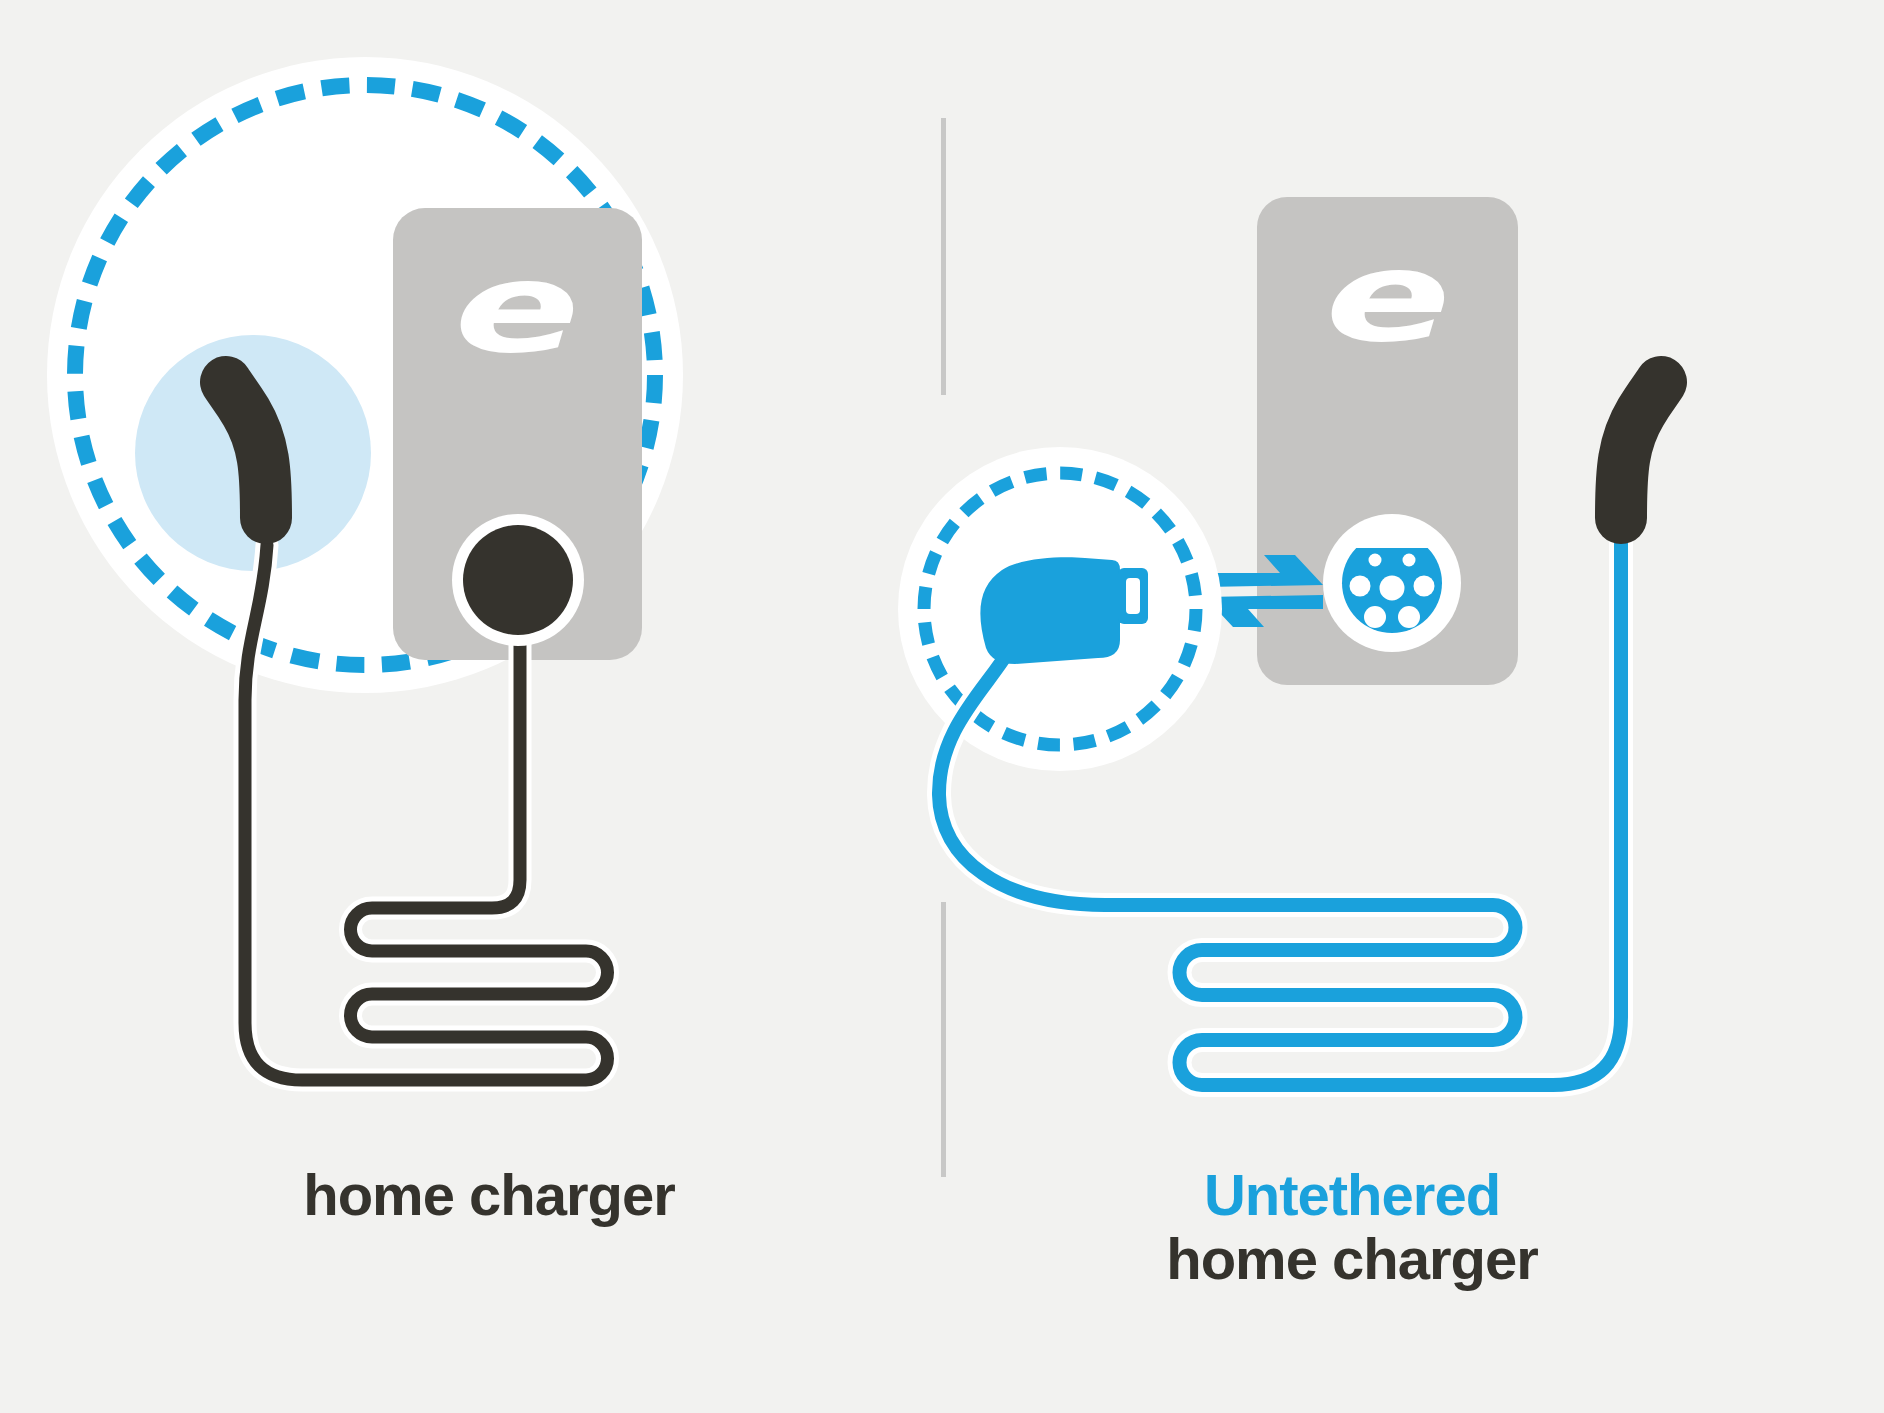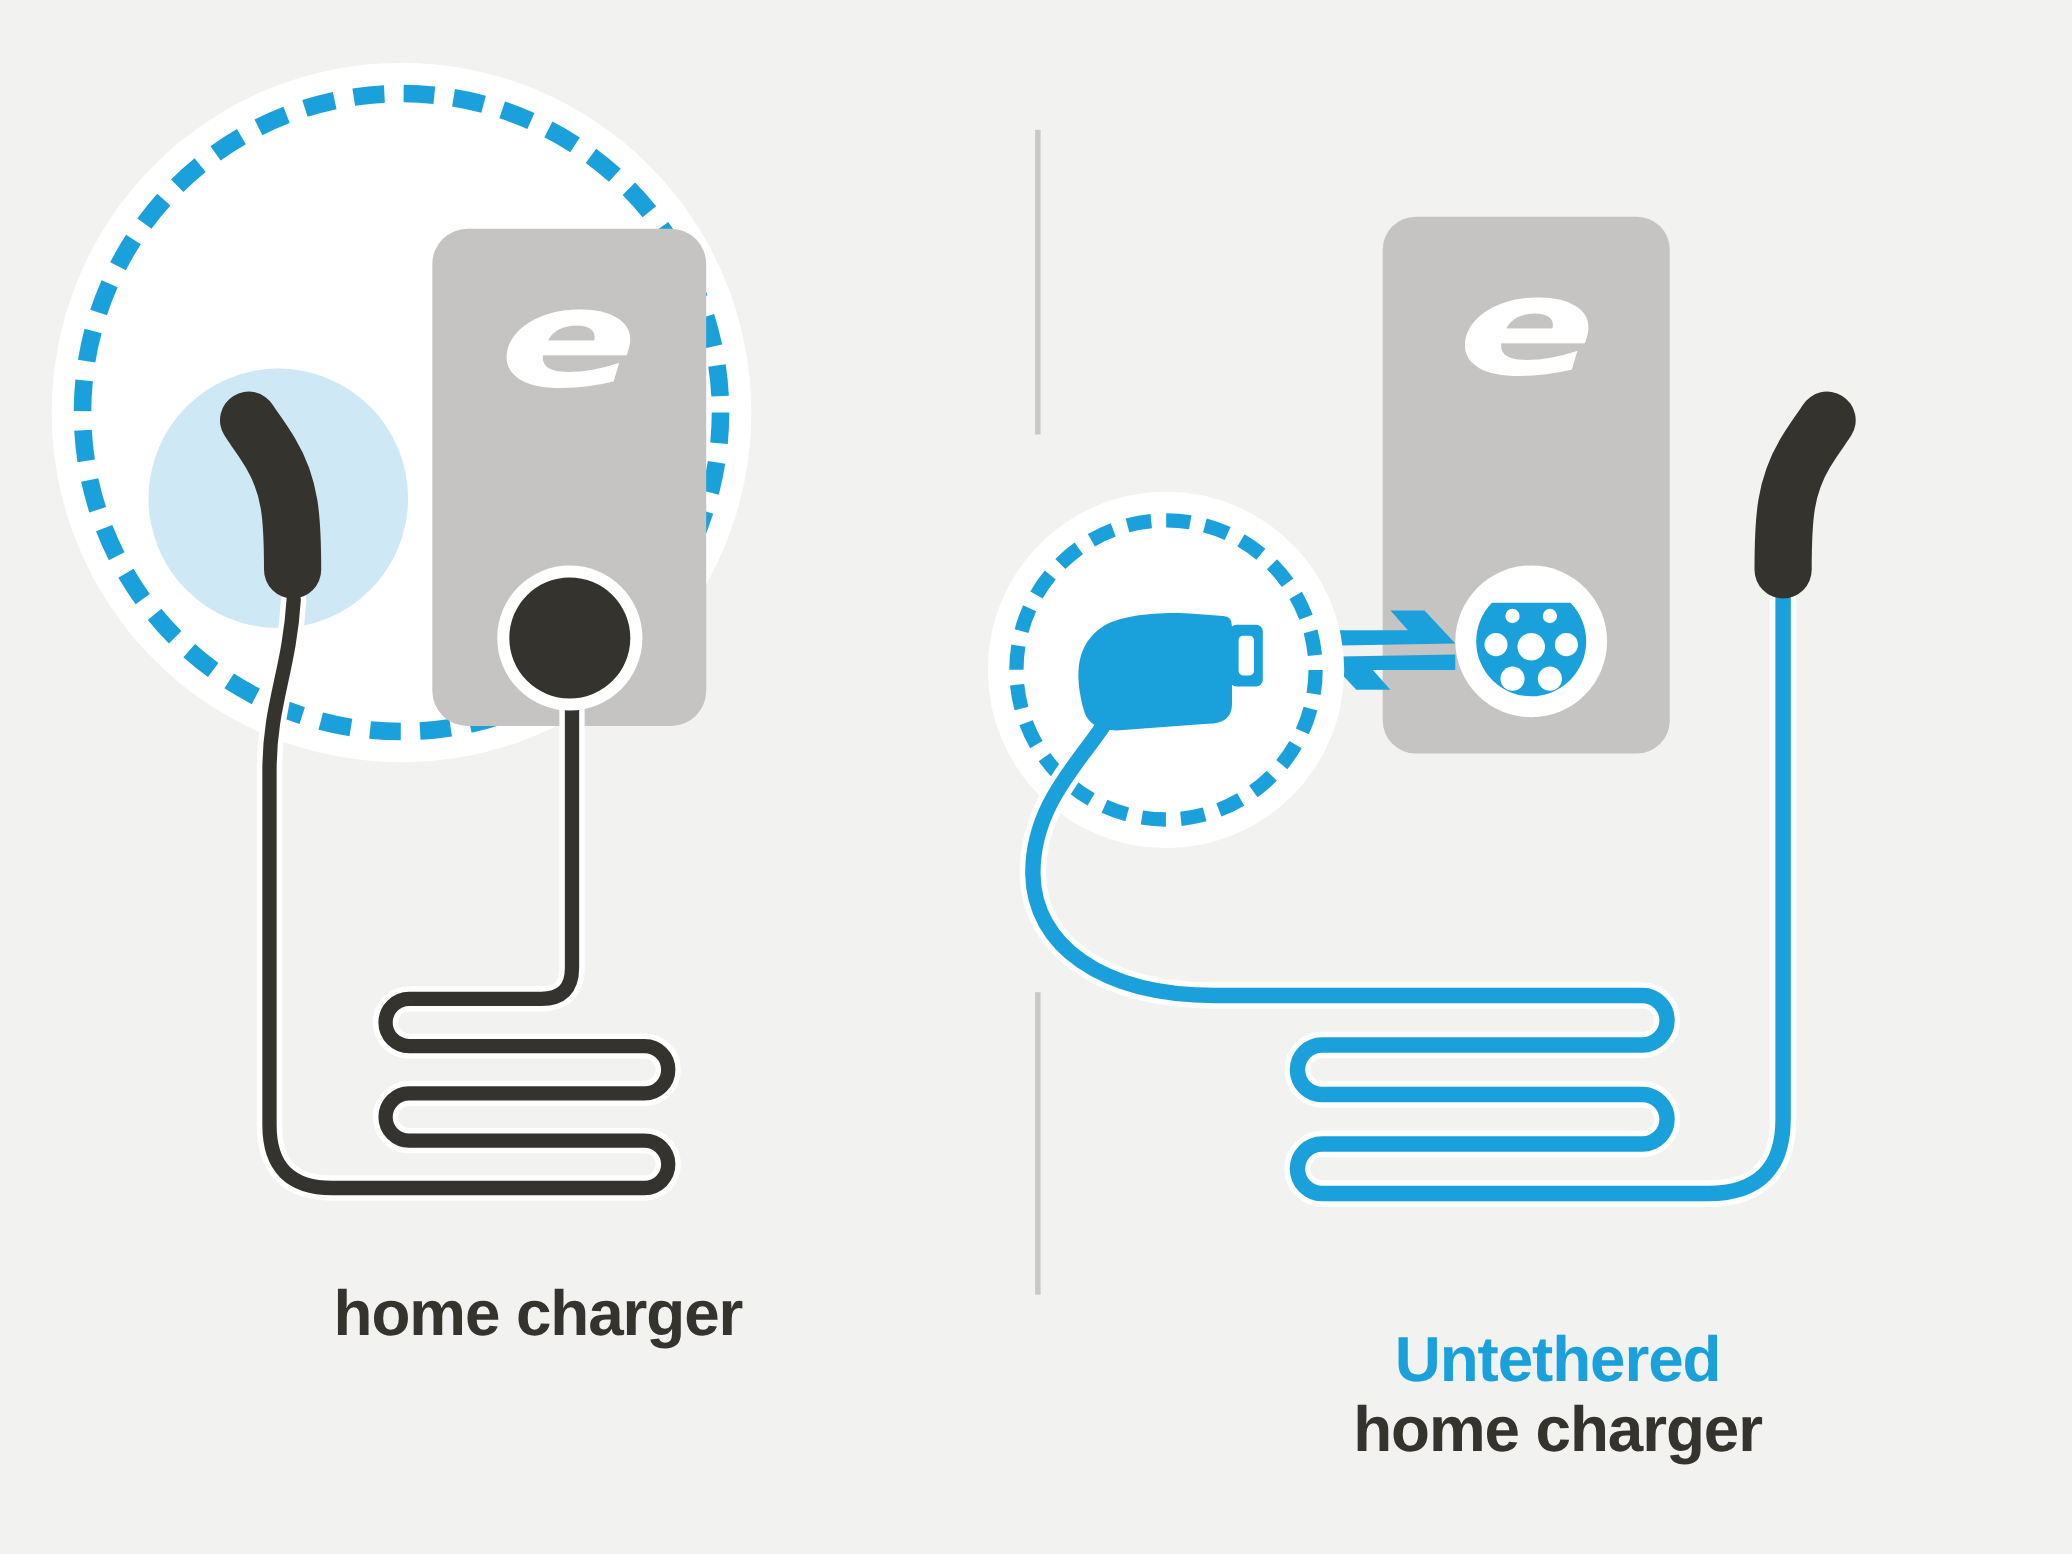--- a/index.html
+++ b/index.html
@@ -15,21 +15,21 @@
     position:absolute;
     width:560px;
     text-align:center;
     font-weight:700;
     font-size:58px;
     line-height:64px;
     letter-spacing:-1px;
     color:var(--cable_dark,#35332d);
   }
   .label-left{left:209px;top:1163px;}
-  .label-right{left:1136px;top:1163px;margin-top:41px;}
+  .label-right{left:1072px;top:1163px;}
   .label .line{display:block;}
   .label-right .line1{color:var(--accent_blue,#1aa1dc);}
 </style>
 </head>
 <body>
 
 <div class="canvas" style="--background: #f2f2f0; --accent_blue: #1aa1dc; --light_blue: #cfe8f6; --device_gray: #c5c4c2; --cable_dark: #35332d; --divider_gray: #c8c8c7; --white: #ffffff;">
 
   <svg class="art" width="1884" height="1413" viewBox="0 0 1884 1413">
 

